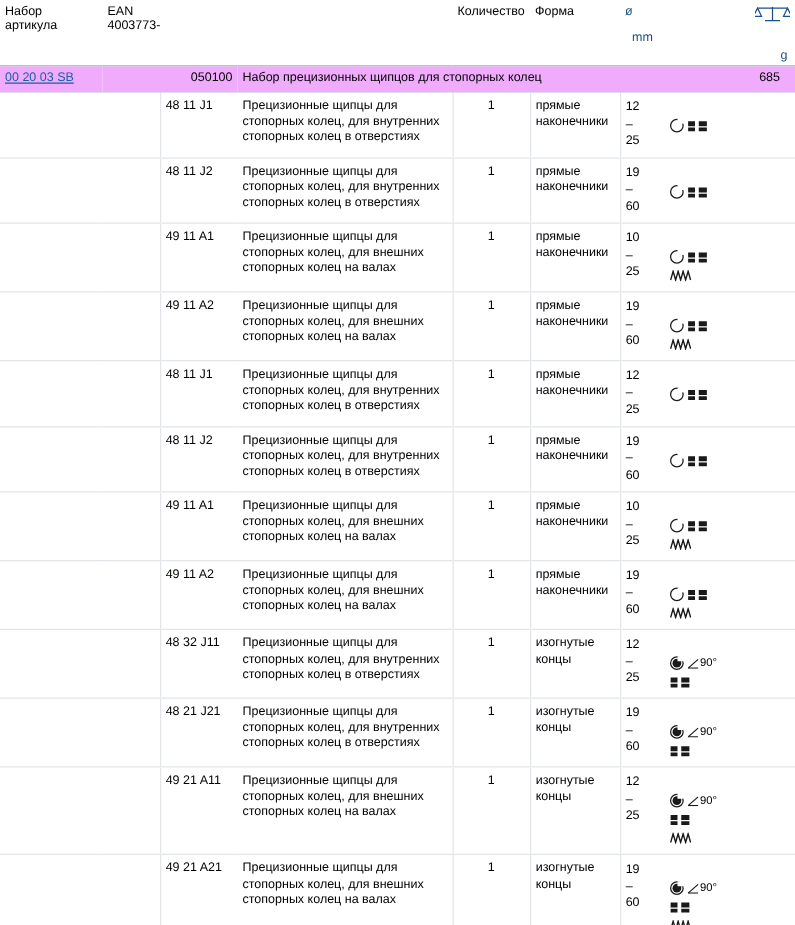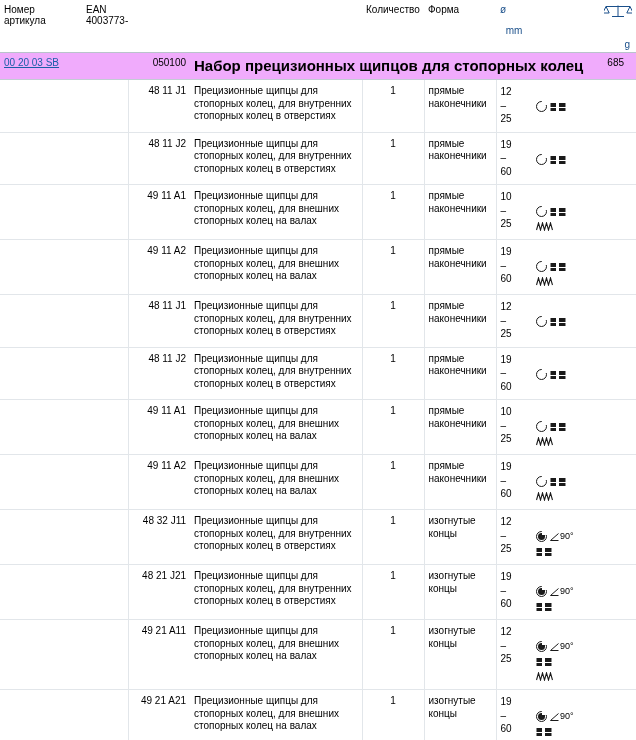--- a/index.html
+++ b/index.html
@@ -81,38 +81,38 @@
   .grp .art a {
     color: #1a5fa8;
     text-decoration: underline;
     font-size: 10px;
   }
   .grp .ean {
     text-align: right;
     font-size: 10px;
   }
   .grp .title {
-    font-weight: bold;
-    font-size: 15px;
+    font-weight: normal;
+    font-size: 10px;
   }
   .grp .weight {
     text-align: right;
     font-size: 10px;
     padding-right: 12px;
   }
 
   
   .itm td {
     vertical-align: top;
     padding: 5px 4px 6px 4px;
     border-bottom: 1px solid #e2e6ea;
     background: #ffffff;
     line-height: 1.25;
   }
-  .itm .code { color: #000; text-align: right; }
+  .itm .code { color: #000; }
   .itm .desc { color: #000; }
   .itm .qty { text-align: center; }
   .itm .form { color: #000; }
   .itm .dia {
     text-align: left;
     line-height: 1.35;
   }
   .itm .icons { padding-top: 20px; }
   .itm .weight { }
 
@@ -191,21 +191,21 @@
       <col class="c-desc">
     <col class="c-qty">
       <col class="c-form">
       <col class="c-dia">
       <col class="c-icons">
       <col class="c-weight">
   </colgroup>
   <tbody id="tbody-root">
     <tr class="hdr">
       <td>
-        <span class="sub">Номер</span>
+        <span class="sub">Набор</span>
         <span class="sub">артикула</span>
       </td>
       <td colspan="2">
         <span class="sub">EAN</span>
         <span class="sub">4003773-</span>
       </td>
       <td></td>
       <td>Количество</td>
       <td>Форма</td>
       <td>

